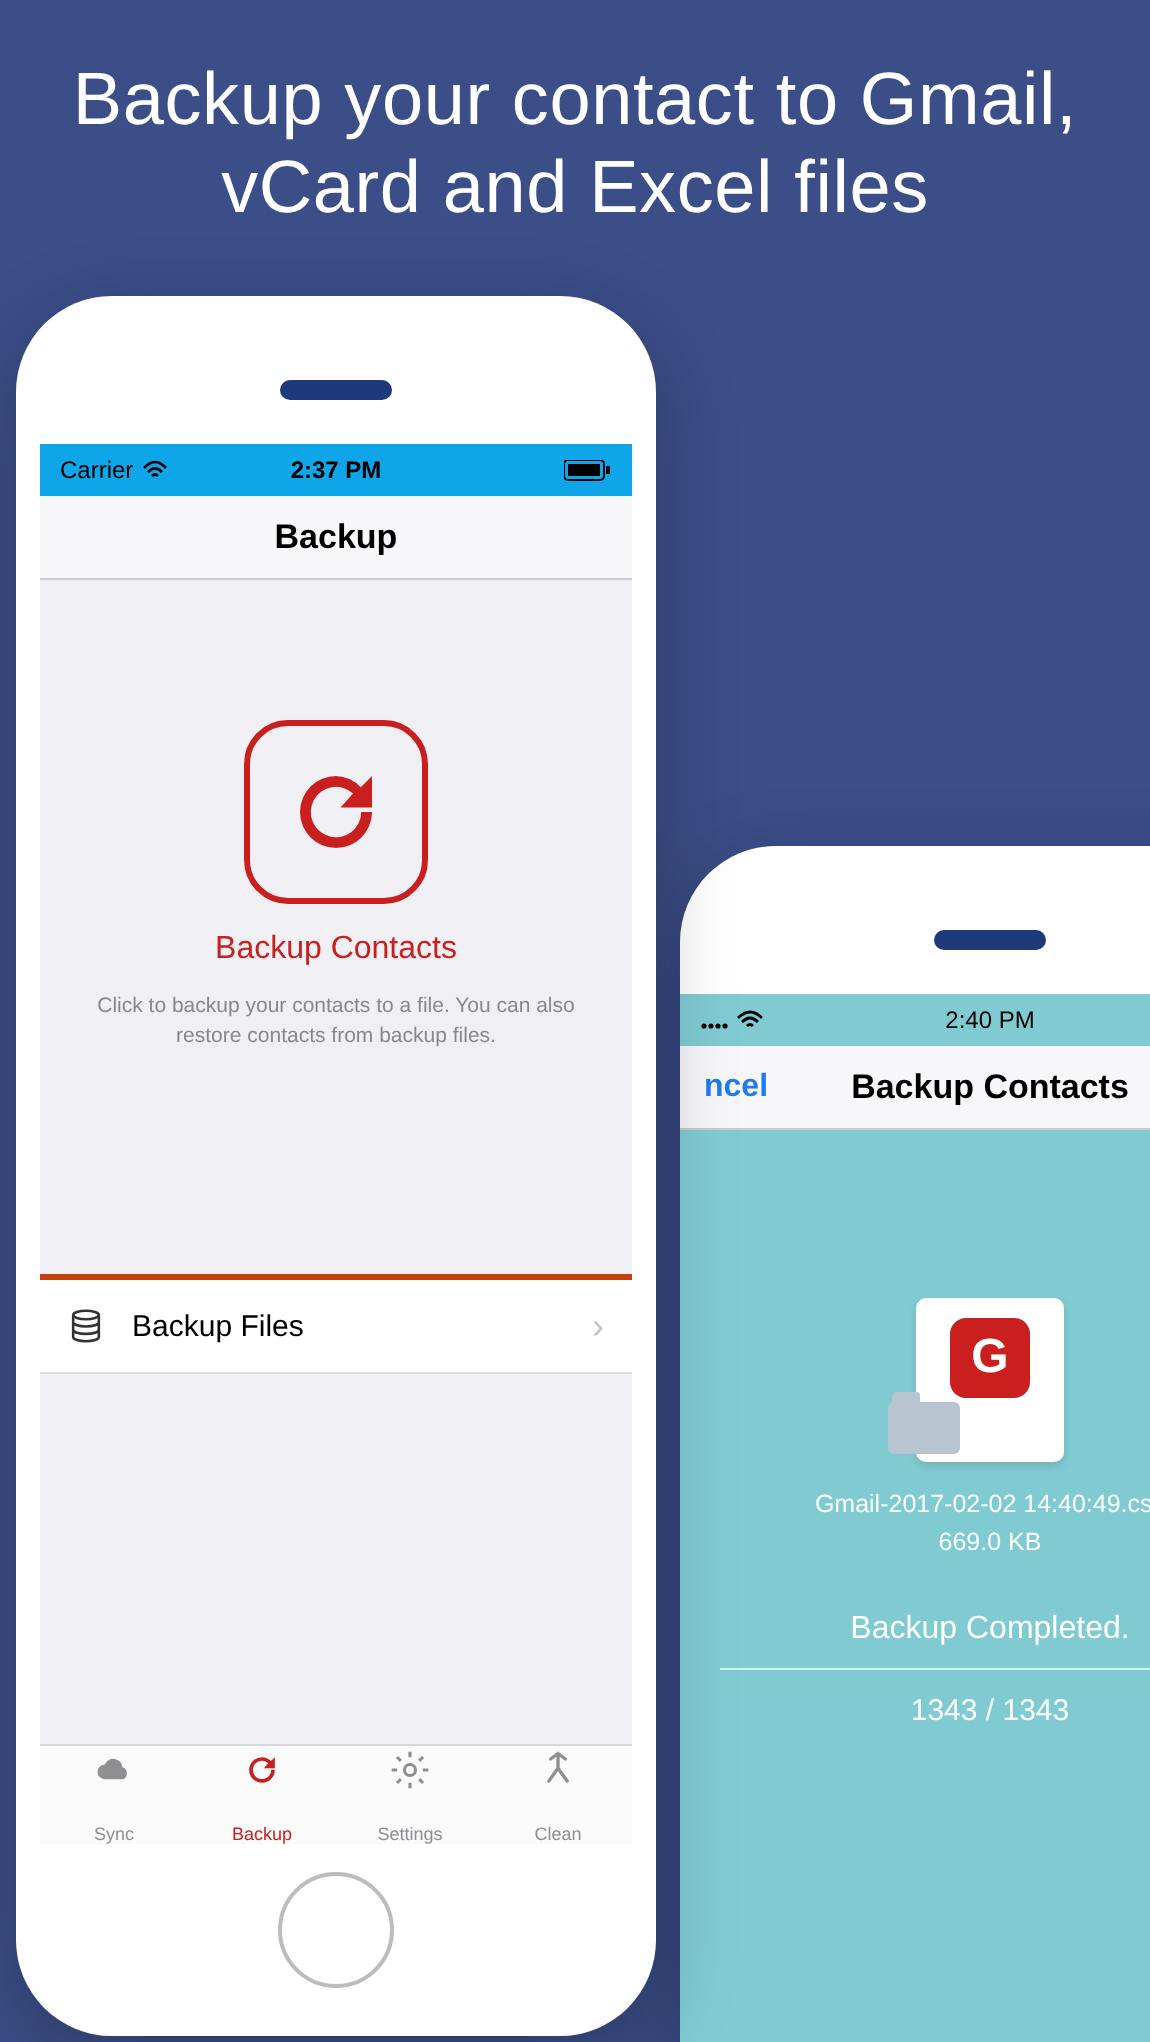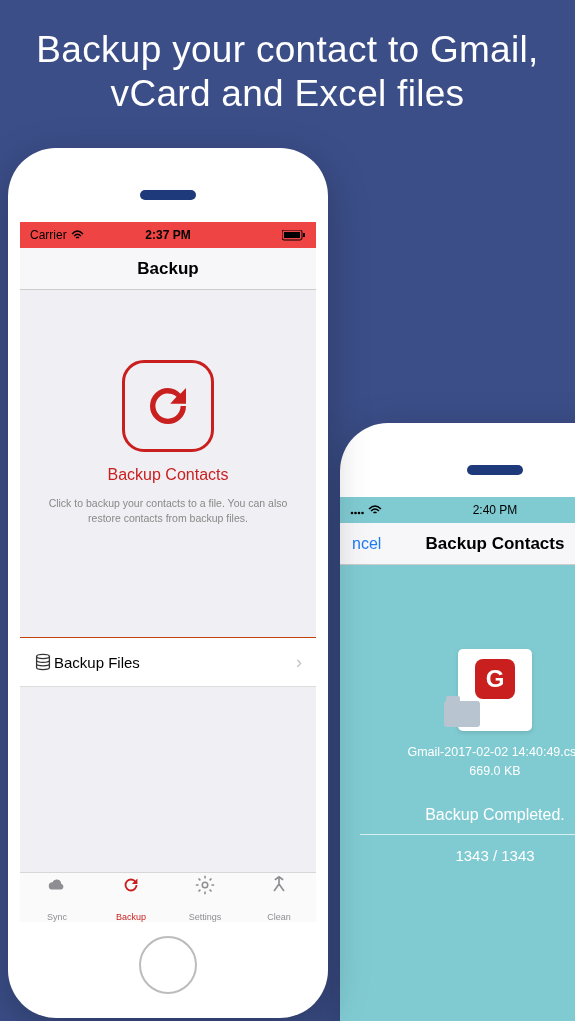--- a/index.html
+++ b/index.html
@@ -6,34 +6,34 @@
 body{width:575px;height:1021px;background:#3b4e88;font-family:-apple-system,Helvetica,Arial,sans-serif;overflow:hidden;position:relative}
 .headline{color:#fff;text-align:center;font-size:37px;font-weight:300;padding:28px 30px 18px;line-height:1.2;letter-spacing:.3px}
 .phone-frame{position:absolute;background:#fff;border-radius:48px;box-shadow:0 12px 40px rgba(0,0,0,.25)}
 .p1{left:8px;top:148px;width:320px;height:870px}
 .p2{left:340px;top:423px;width:310px;height:780px}
 .phone-top{height:72px;position:relative}
 .speaker{position:absolute;left:50%;top:42px;transform:translateX(-50%);width:56px;height:10px;background:#1f3a7a;border-radius:6px}
 .screen{position:absolute;left:12px;right:12px;top:74px;bottom:96px;background:#f0f0f4;overflow:hidden}
 .p2 .screen{background:#80cbd2;left:0;right:0;top:74px;bottom:40px}
 .home{position:absolute;left:50%;bottom:24px;transform:translateX(-50%);width:58px;height:58px;border:2px solid #bcbcbc;border-radius:50%}
-.status{display:flex;align-items:center;justify-content:space-between;padding:6px 10px;font-size:12px;background:#ef4444}
+.status{display:flex;align-items:center;justify-content:space-between;padding:6px 10px;font-size:12px;background:#0ea5e9}
 .p2 .status{background:#80cbd2;color:#000}
 .st-left,.st-right{display:flex;align-items:center;gap:4px;min-width:70px}
 .st-right{justify-content:flex-end}
 .navbar{height:42px;background:#f7f7f9;border-bottom:1px solid #ccc;display:flex;align-items:center;justify-content:center;font-size:17px;font-weight:600;position:relative}
 .p2 .navbar{background:#f7f7f9}
-.nav-left{position:absolute;left:12px;color:#1e7bf0;font-size:16px;font-weight:400}
+.nav-left{position:absolute;left:12px;color:#1e7bf0;font-size:16px;font-weight:700}
 .hero{padding:70px 18px 30px;text-align:center;background:#f0f0f4}
 .app-icon{width:92px;height:92px;border:3px solid #c91f1f;border-radius:22px;margin:0 auto 14px;display:flex;align-items:center;justify-content:center;position:relative}
 .app-icon svg{width:54px;height:54px}
 .app-title{color:#c91f1f;font-size:16px;margin-bottom:12px}
 .app-desc{color:#888;font-size:10.5px;line-height:1.4;padding:0 6px}
 .spacer{background:#f0f0f4;height:82px}
-.list-row{background:#fff;border-top:1px solid #c2410c;border-bottom:1px solid #ddd;height:50px;display:flex;align-items:center;padding:0 12px;gap:0;position:relative}
+.list-row{background:#fff;border-top:3px solid #c2410c;border-bottom:1px solid #ddd;height:50px;display:flex;align-items:center;padding:0 12px;gap:12px;position:relative}
 .list-row .chev{position:absolute;right:14px;color:#c2c2c6;font-size:18px}
 .list-row svg{width:22px;height:22px}
 .list-label{font-size:15px;font-weight:500}
 .tabbar{position:absolute;left:0;right:0;bottom:0;height:50px;background:#fafafa;border-top:1px solid #d7d7da;display:flex}
 .tab{flex:1;display:flex;flex-direction:column;align-items:center;justify-content:center;gap:16px}
 .tab svg{width:22px;height:22px}
 .tab-label{font-size:9px;color:#8e8e93}
 .tab.active .tab-label{color:#c91f1f}
 .p2-body{text-align:center;padding-top:84px;color:#fff}
 .file-ico{width:74px;height:82px;background:#fff;border-radius:5px;margin:0 auto 14px;position:relative;box-shadow:0 2px 5px rgba(0,0,0,.12)}

